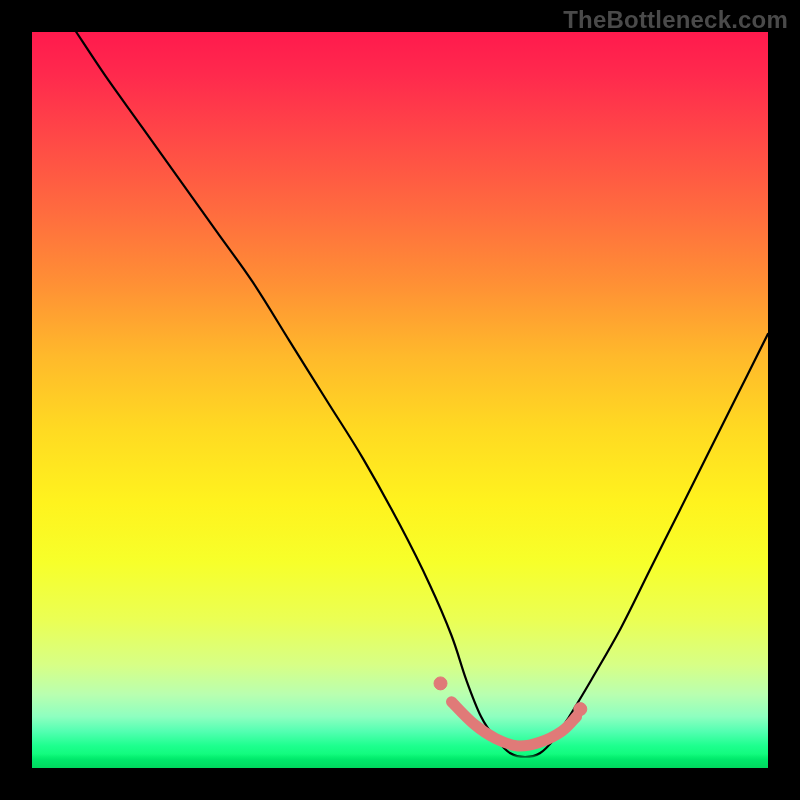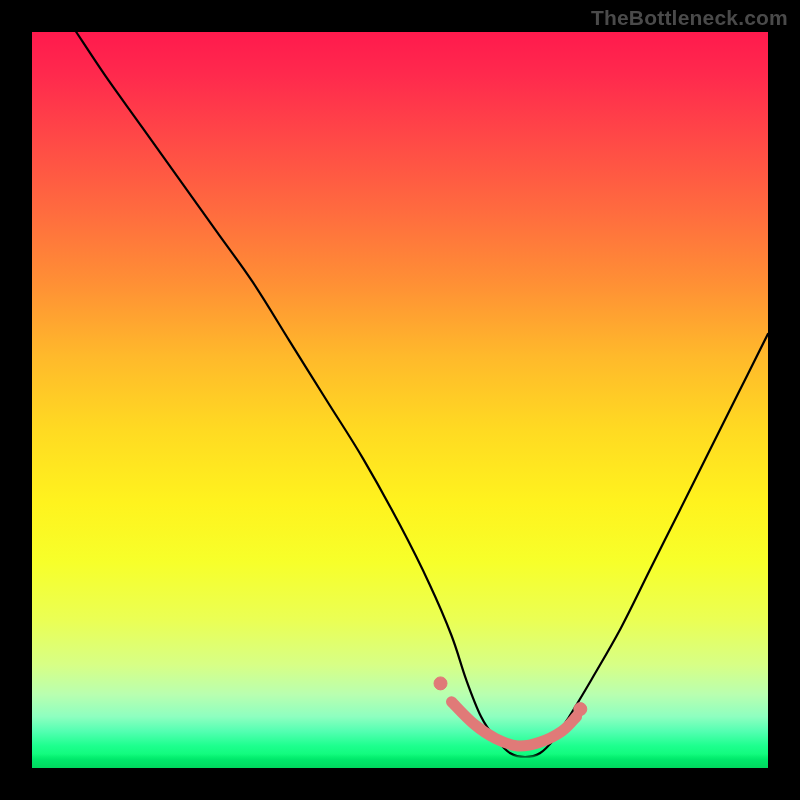--- a/index.html
+++ b/index.html
@@ -51,21 +51,21 @@
     position:absolute;
     left:0; right:0; bottom:0;
     height:14px;
     background: linear-gradient(to bottom, rgba(0,255,120,0) 0%, #00e86b 40%, #00d85e 100%);
   }
   .watermark {
     position: absolute;
     top: 6px;
     right: 12px;
     color: #4a4a4a;
-    font-size: 21px;
+    font-size: 24px;
     font-weight: 600;
     letter-spacing: 0.2px;
     user-select: none;
   }
   svg.curve {
     position: absolute;
     left: 0; top: 0;
     width: 100%;
     height: 100%;
   }

